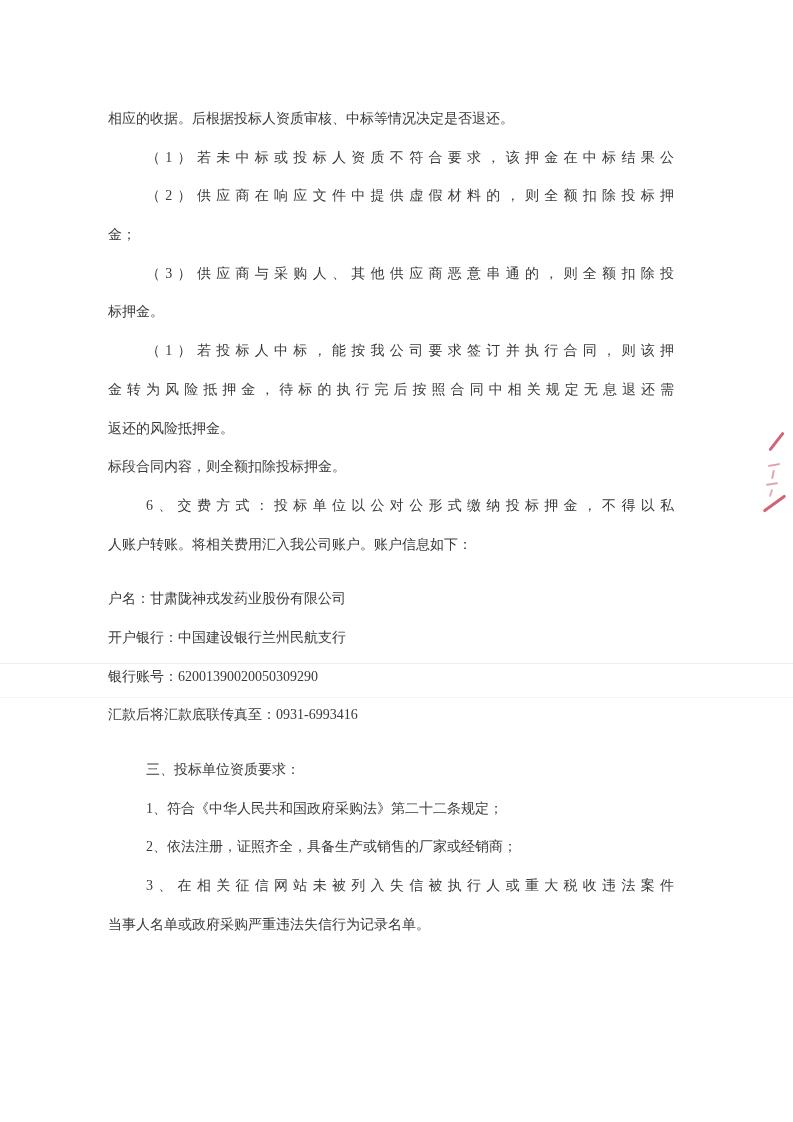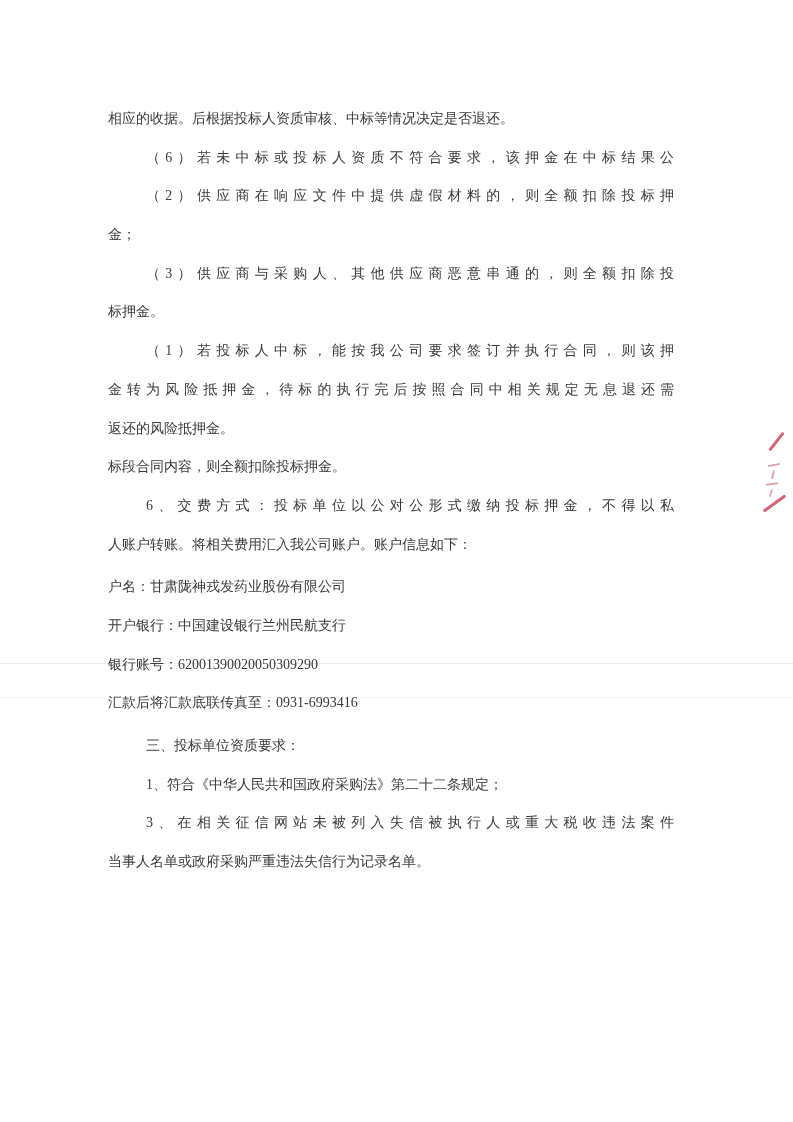--- a/index.html
+++ b/index.html
@@ -25,21 +25,21 @@
     height: 38.7px;
     line-height: 38.7px;
     white-space: pre-wrap;
   }
   .line.indent { padding-left: 38px; }
   .line.justify {
     text-align: justify;
     text-align-last: justify;
     text-justify: inter-character;
   }
-  .line.space-before { margin-top: 4px; }
+  .line.space-before { margin-top: 16px; }
 
   
   .scanline {
     position: absolute; left: 0; width: 793px; height: 1px;
     pointer-events: none;
   }
   .sl1 { top: 663px; background: #ededed; }
   .sl2 { top: 697px; background: #f3f3f3; }
 
   
@@ -61,37 +61,38 @@
 </style>
 </head>
 <body style="background: rgb(255, 255, 255);">
 
 <div class="page">
   <div class="scanline sl1"></div>
   <div class="scanline sl2"></div>
 
   <div class="doc" id="doc" style="color: rgb(58, 58, 58);">
       <div class="line">相应的收据。后根据投标人资质审核、中标等情况决定是否退还。</div>
-      <div class="line indent justify">（6）若未中标或投标人资质不符合要求，该押金在中标结果公</div>
+      <div class="line indent justify">（1）若未中标或投标人资质不符合要求，该押金在中标结果公</div>
       <div class="line indent justify">（2）供应商在响应文件中提供虚假材料的，则全额扣除投标押</div>
       <div class="line">金；</div>
       <div class="line indent justify">（3）供应商与采购人、其他供应商恶意串通的，则全额扣除投</div>
       <div class="line">标押金。</div>
       <div class="line indent justify">（1）若投标人中标，能按我公司要求签订并执行合同，则该押</div>
       <div class="line justify">金转为风险抵押金，待标的执行完后按照合同中相关规定无息退还需</div>
       <div class="line">返还的风险抵押金。</div>
       <div class="line">标段合同内容，则全额扣除投标押金。</div>
       <div class="line indent justify">6、交费方式：投标单位以公对公形式缴纳投标押金，不得以私</div>
       <div class="line">人账户转账。将相关费用汇入我公司账户。账户信息如下：</div>
       <div class="line space-before">户名：甘肃陇神戎发药业股份有限公司</div>
       <div class="line">开户银行：中国建设银行兰州民航支行</div>
       <div class="line">银行账号：62001390020050309290</div>
       <div class="line">汇款后将汇款底联传真至：0931-6993416</div>
       <div class="line indent space-before">三、投标单位资质要求：</div>
       <div class="line indent">1、符合《中华人民共和国政府采购法》第二十二条规定；</div>
+      <div class="line indent">2、依法注册，证照齐全，具备生产或销售的厂家或经销商；</div>
       <div class="line indent justify">3、在相关征信网站未被列入失信被执行人或重大税收违法案件</div>
       <div class="line">当事人名单或政府采购严重违法失信行为记录名单。</div>
     </div>
 
   <div class="stamp" id="stamp" style="--stamp-color: #c94a5f;">
     <i class="s1"></i>
     <i class="s2"></i>
     <i class="s3"></i>
     <i class="s4"></i>
     <i class="s5"></i>

